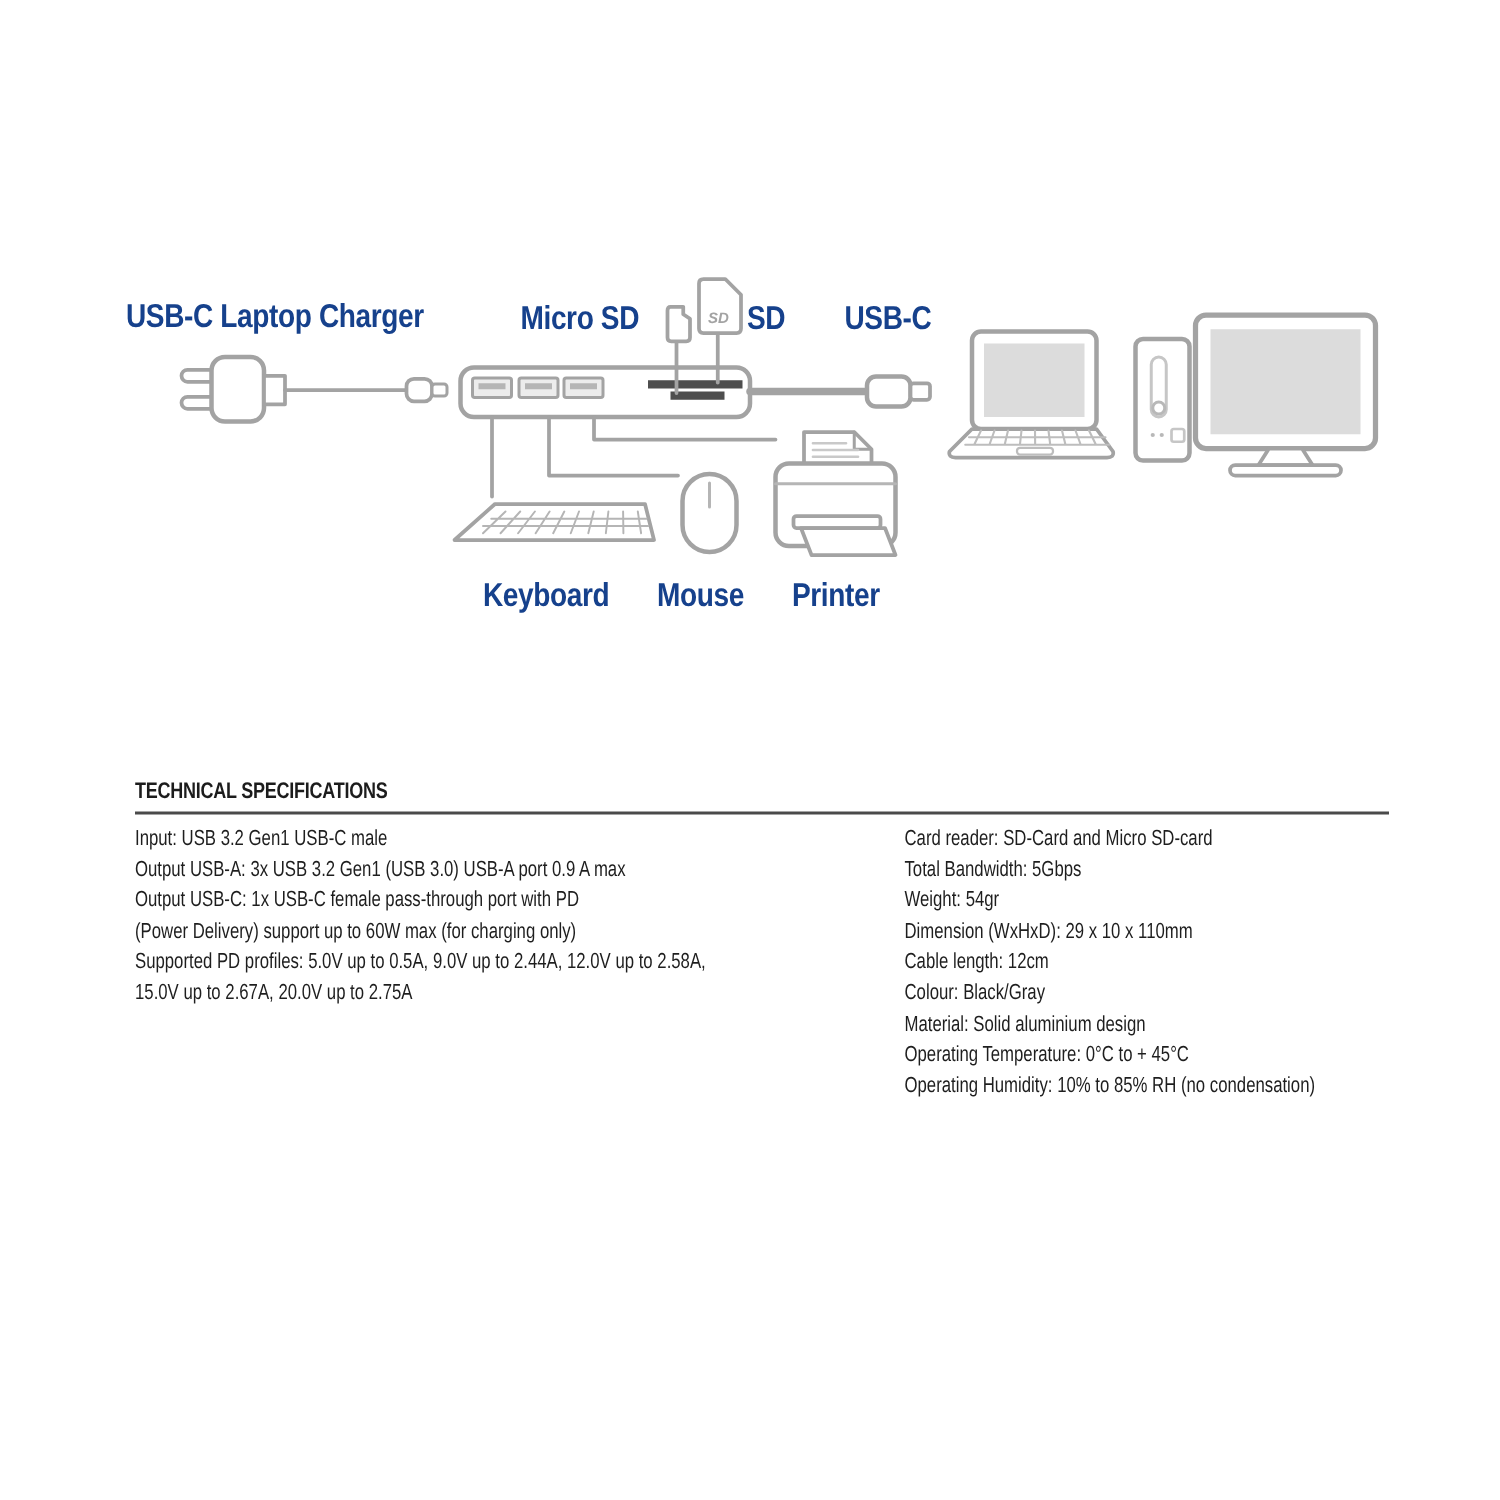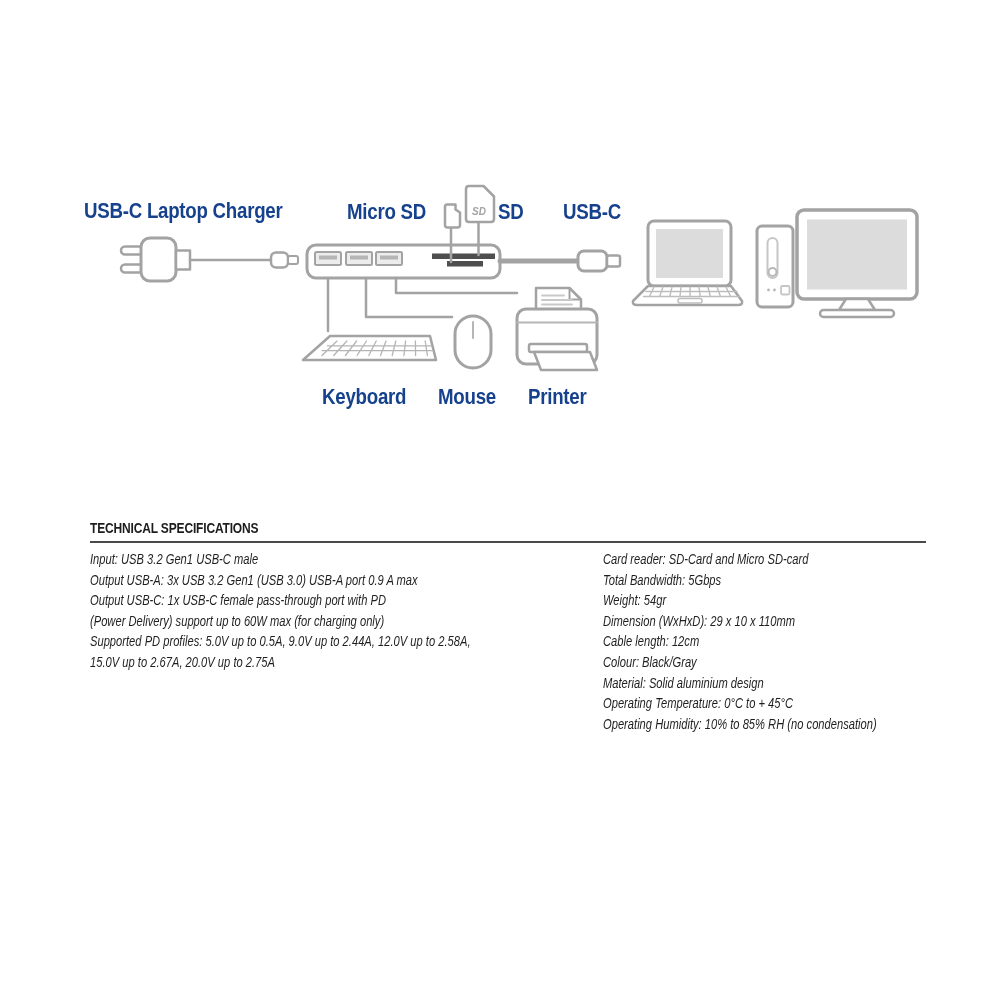--- a/index.html
+++ b/index.html
@@ -5,21 +5,21 @@
   html,body{margin:0;padding:0;background:#fff;}
   .canvas{position:relative;width:1000px;height:1000px;background:#ffffff;overflow:hidden;
           font-family:"Liberation Sans", sans-serif;}
   .diagram{position:absolute;left:0;top:0;}
   .lbl{position:absolute;color:#16418c;font-weight:bold;font-size:22px;line-height:24px;
        white-space:nowrap;transform:scaleX(0.85);transform-origin:left top;letter-spacing:-0.3px;}
   .specs{position:absolute;left:90px;top:503px;width:836px;margin-top:16px;}
   .specs h2{margin:0;font-size:15px;font-weight:bold;color:#1c1c1c;letter-spacing:-0.2px;
             transform:scaleX(0.8);transform-origin:left top;white-space:nowrap;}
   .rule{height:0;border-top:2px solid #4a4a4a;margin:5px 0 6px 0;}
-  .cols{display:flex;font-style:italic;}
+  .cols{display:flex;}
   .col{display:block;}
   .col.left{width:513px;flex:0 0 513px;}
   .col.right{flex:1;}
   .spec-line{font-size:14.5px;line-height:20.6px;color:#1e1e1e;white-space:nowrap;
              transform:scaleX(0.77);transform-origin:left top;}
 </style>
 </head>
 <body>
 
 <div class="canvas">

